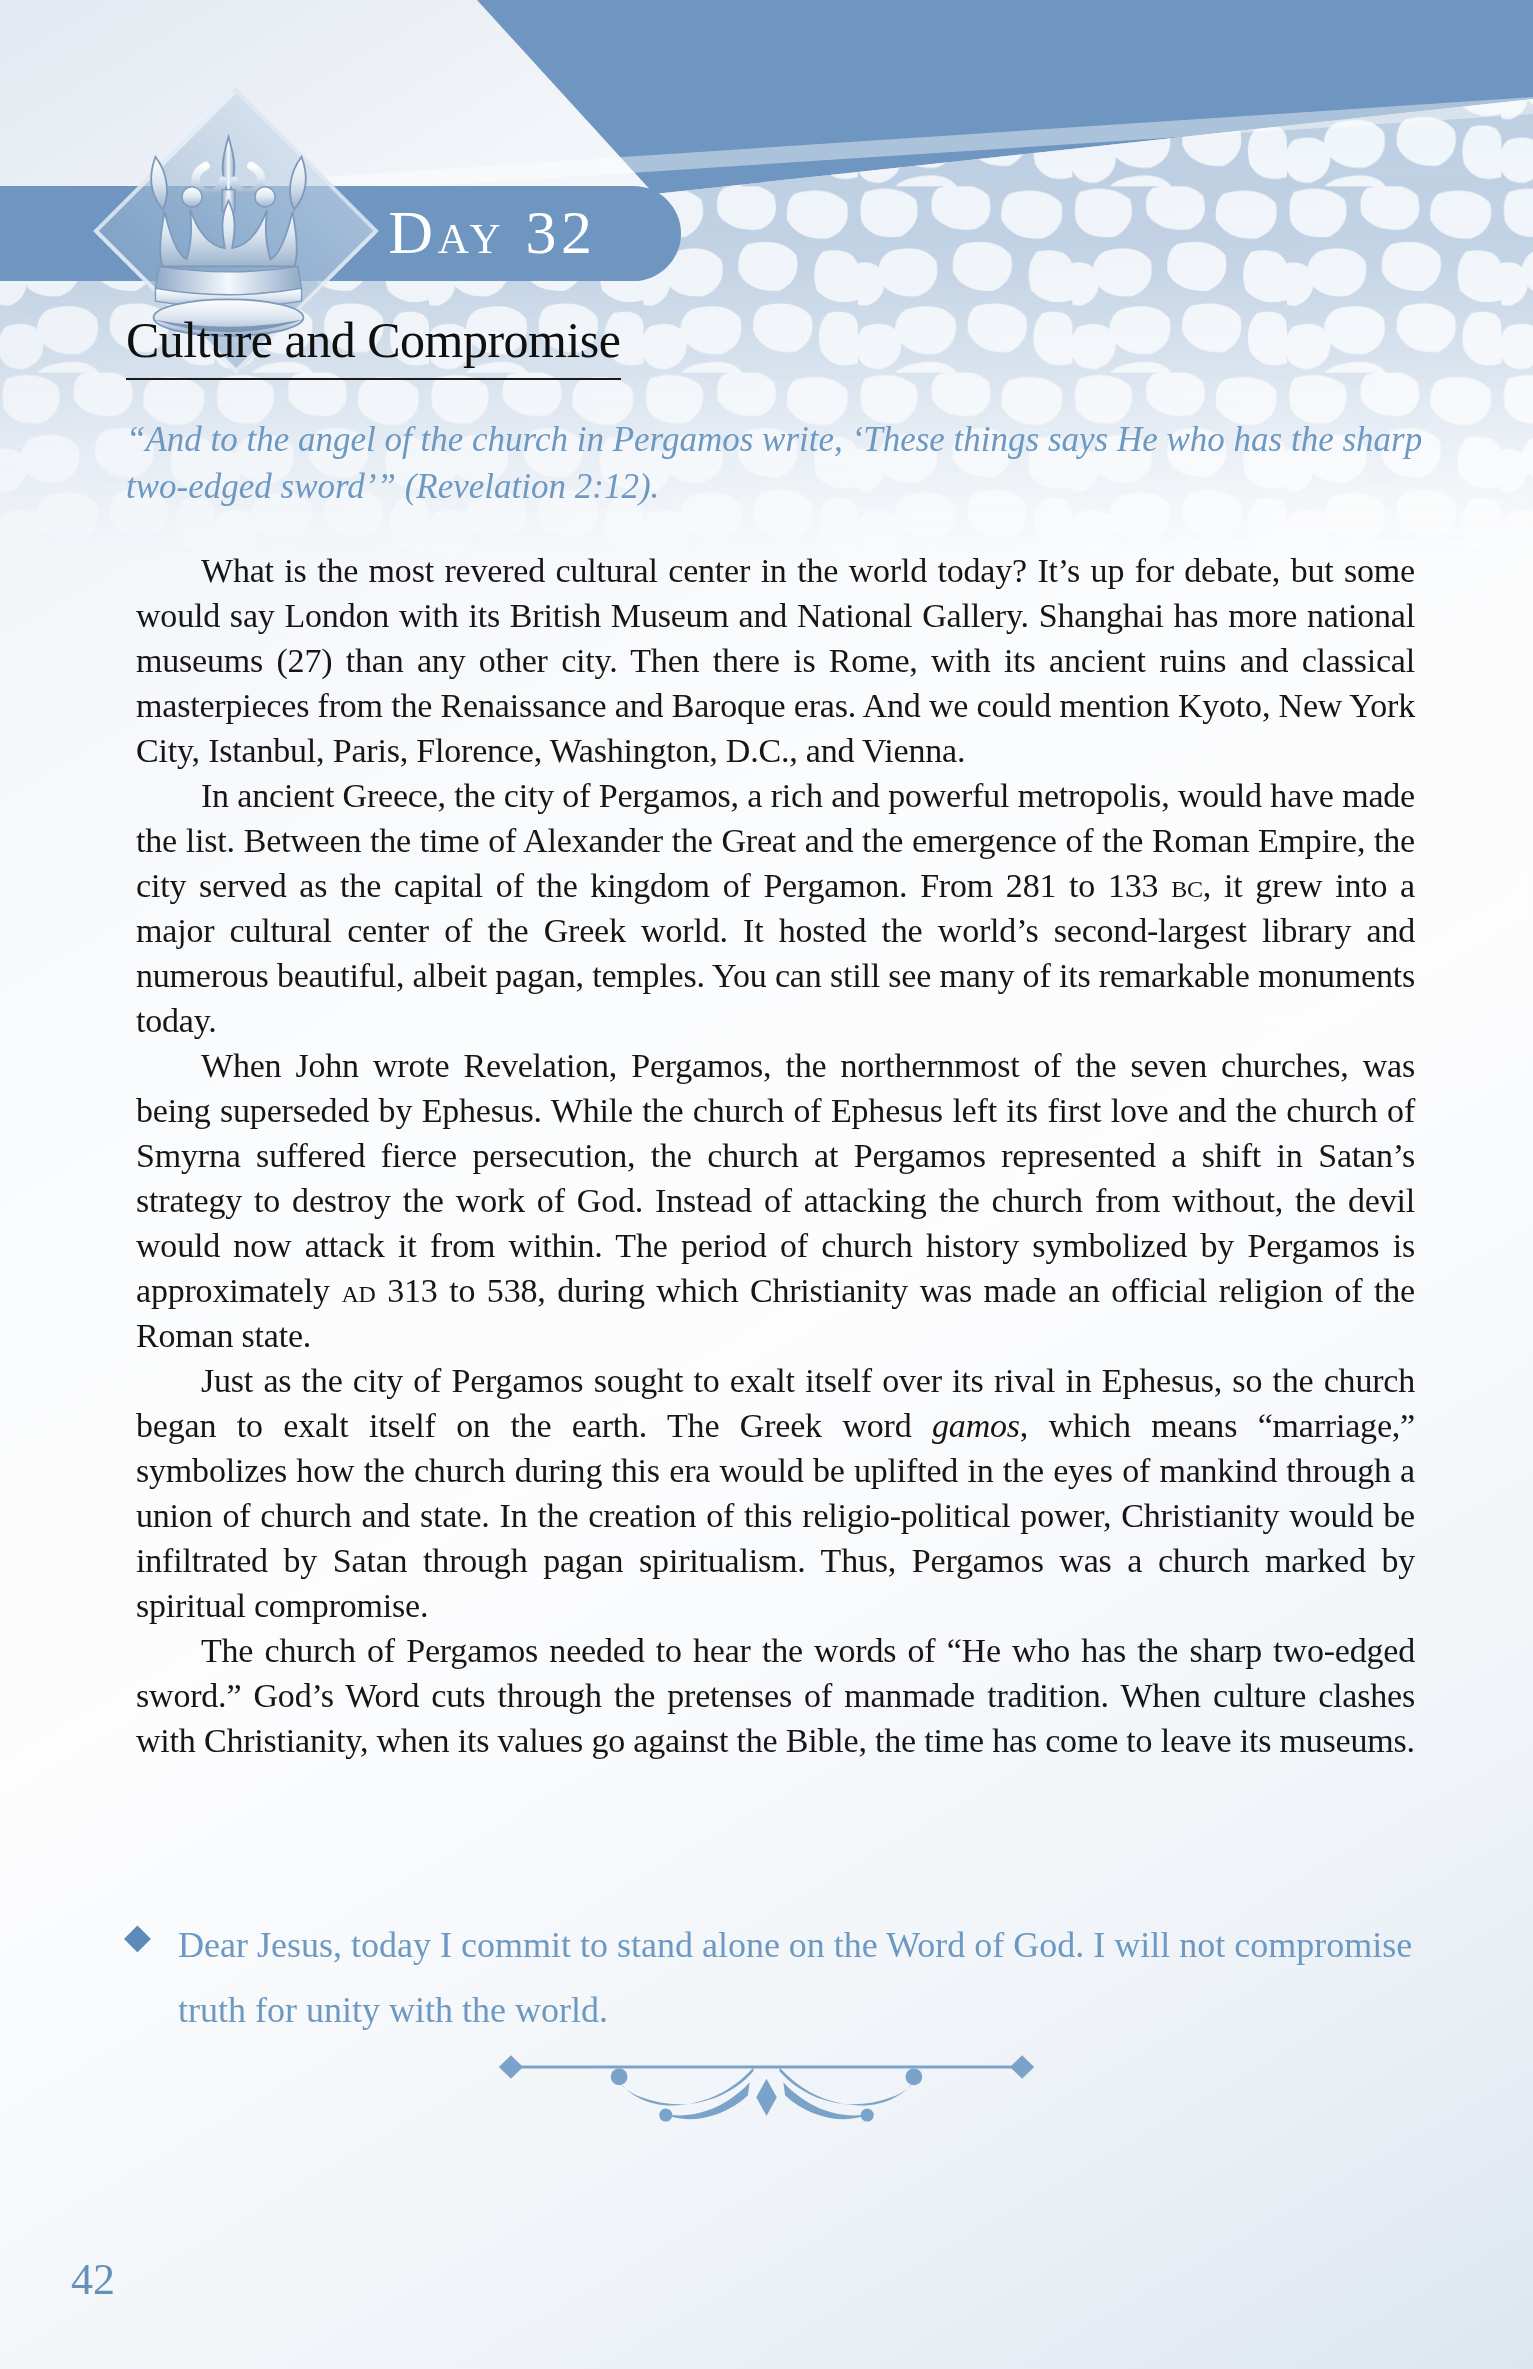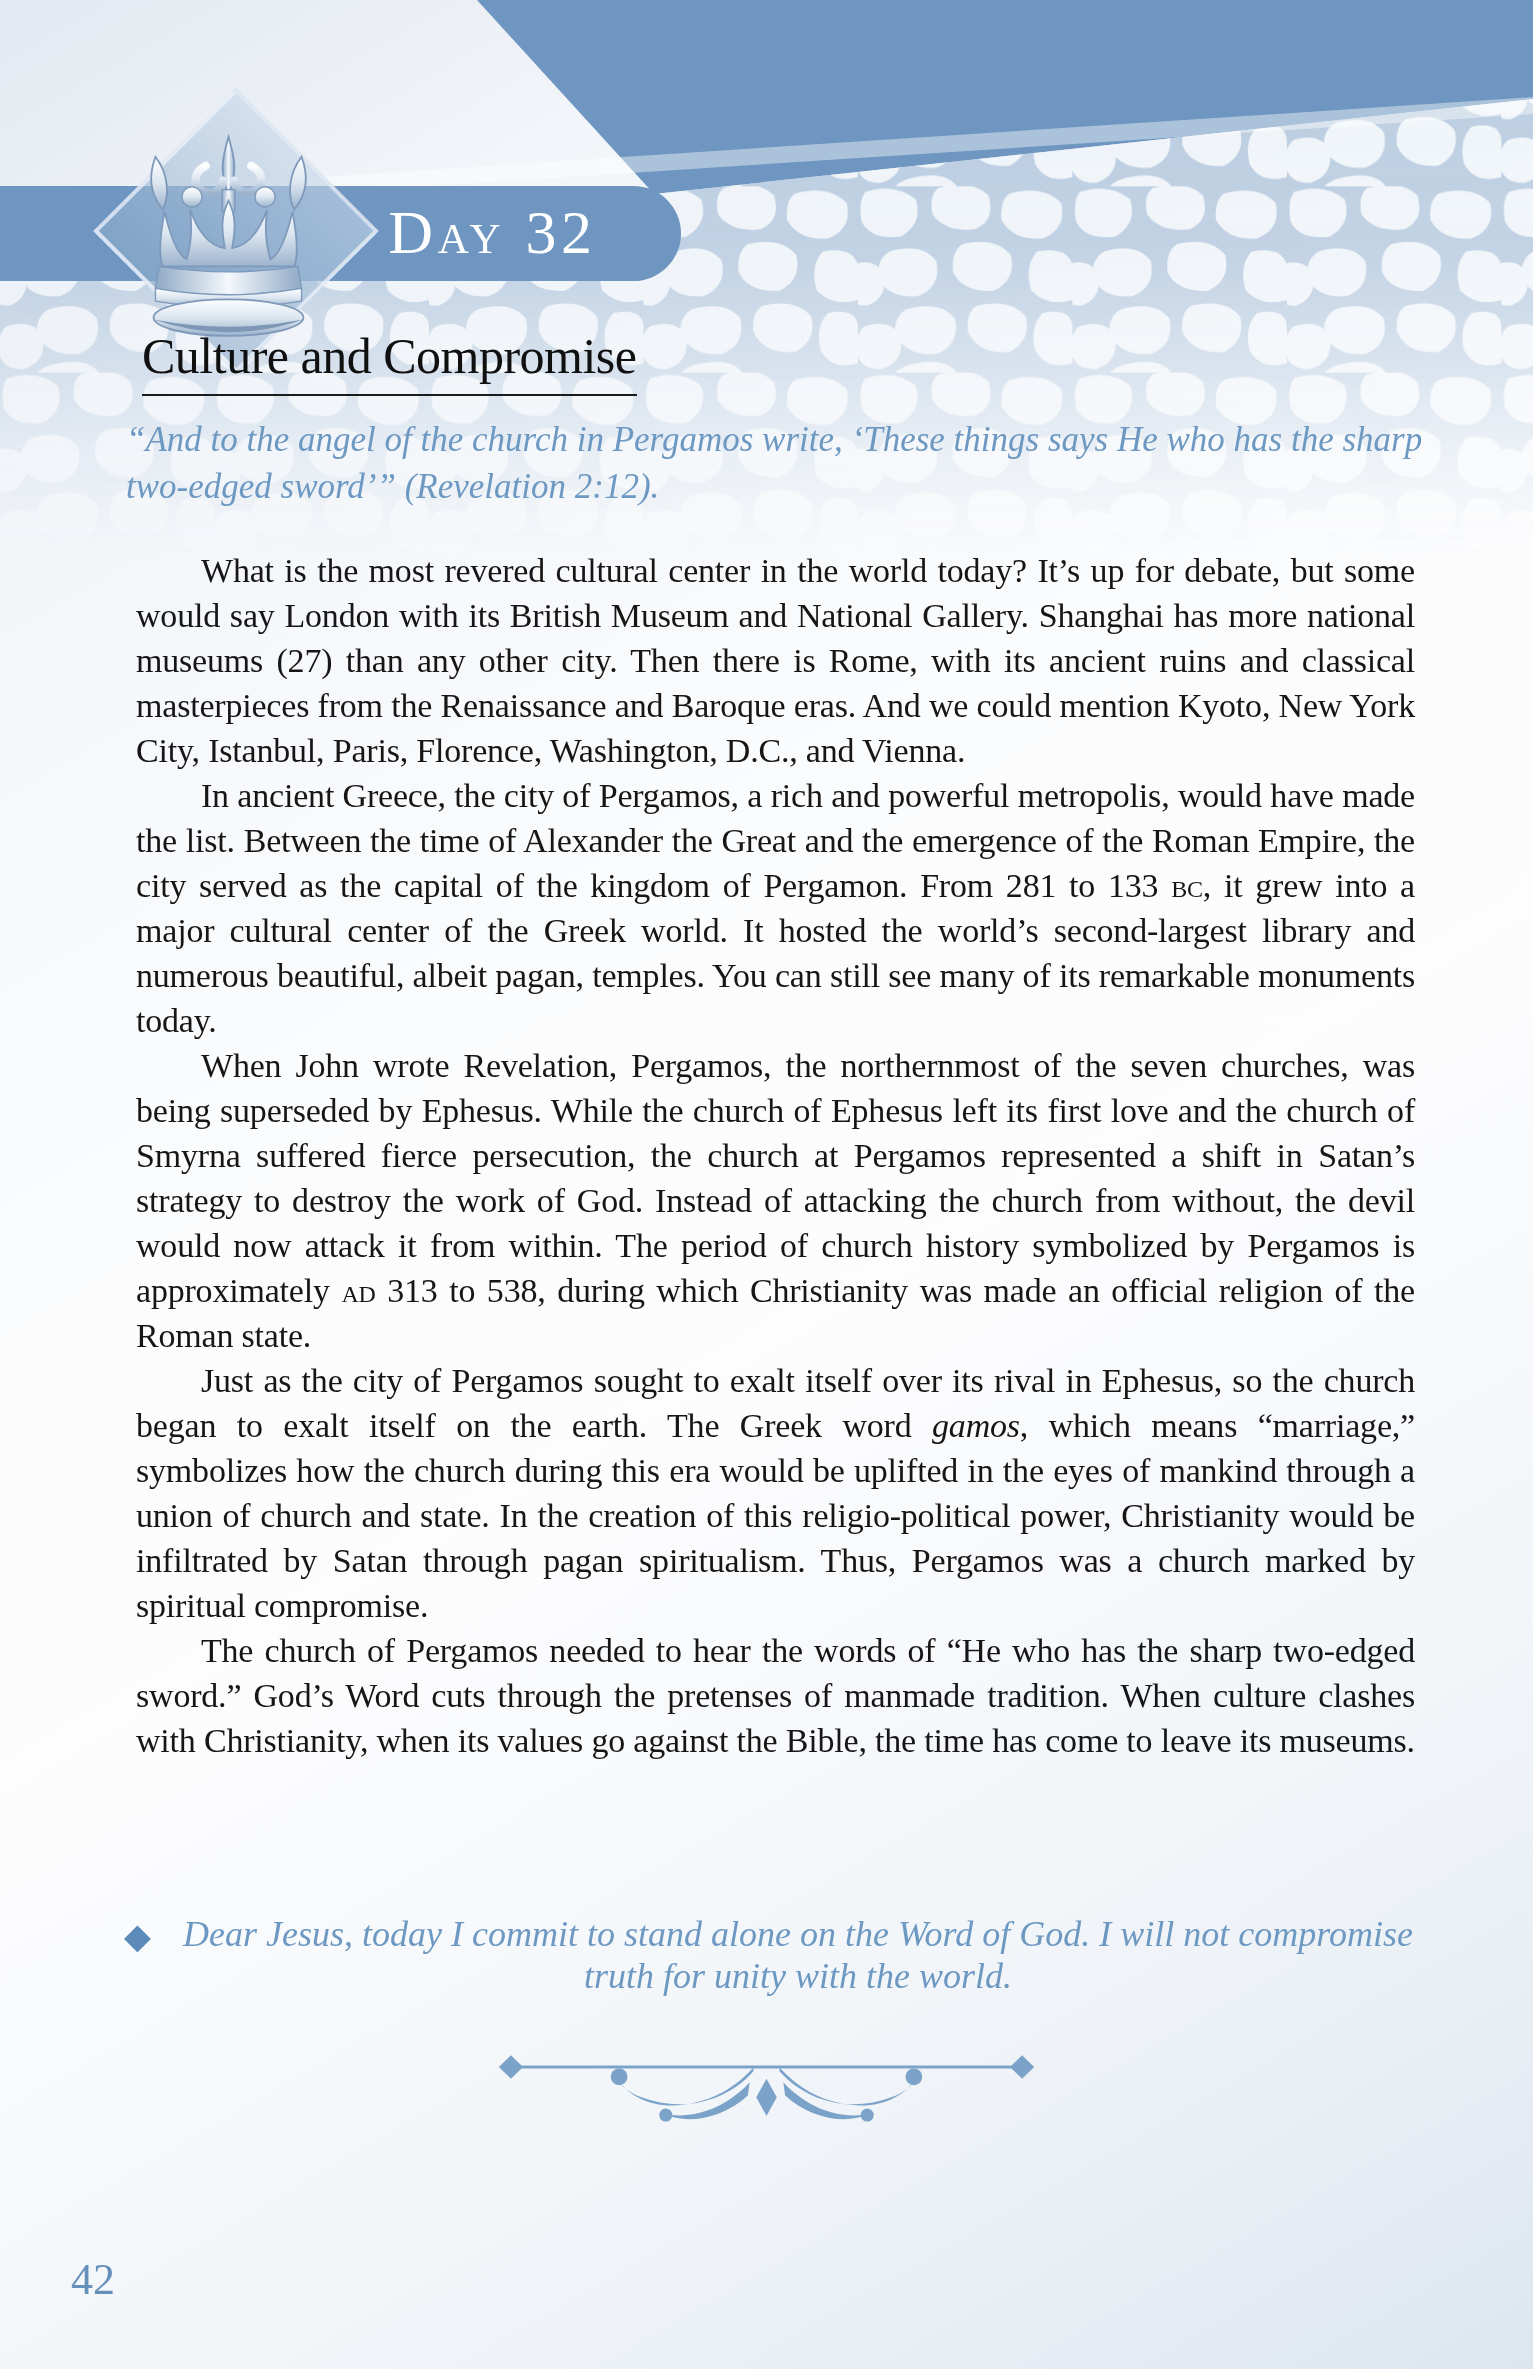--- a/index.html
+++ b/index.html
@@ -16,32 +16,32 @@
         clip-path:polygon(0 198px,1534px 97px,1534px 114px,0 214px);}
   .banner{position:absolute;top:186px;left:0;width:681px;height:95px;background:#6e96c1;
         border-radius:0 48px 48px 0;}
   .day-label{position:absolute;left:308px;top:0;width:369px;height:95px;line-height:93px;
         text-align:center;font-variant:small-caps;font-size:62px;color:#ffffff;letter-spacing:4.7px;}
   .diamond{position:absolute;left:135px;top:130px;width:194px;height:194px;transform:rotate(45deg);
         background:linear-gradient(180deg,rgba(196,213,231,.62),rgba(142,172,203,.62));
         border:4.7px solid rgba(236,242,249,.75);}
   .crown{position:absolute;left:128px;top:131px;width:201px;height:216px;}
   
-  .title{position:absolute;top:311px;left:126px;margin:16px;font-weight:normal;font-size:50px;
+  .title{position:absolute;top:311px;left:126px;margin:0;font-weight:normal;font-size:50px;
         letter-spacing:-0.5px;color:#101010;border-bottom:2.8px solid #1b1b1b;padding-bottom:9.3px;}
   .quote{position:absolute;top:416px;left:126px;width:1300px;font-style:italic;font-size:35px;
         line-height:47px;color:#6c98c2;}
   .bodytext{position:absolute;top:548px;left:136px;width:1279px;font-size:34px;line-height:45px;
         text-align:justify;color:#161616;letter-spacing:-0.2px;}
   .bodytext p{margin:0;text-indent:65px;}
   .i{font-style:italic;}
   .sc{font-variant:small-caps;}
   .prayer{position:absolute;top:1913px;left:124px;width:1305px;display:flex;align-items:flex-start;}
   .bullet{font-size:35px;line-height:48px;color:#5d8bb9;width:54px;flex:0 0 54px;}
-  .prayer-text{font-style:italic;font-size:36px;line-height:42px;color:#6c98c2;width:1240px;text-align:center;}
+  .prayer-text{font-size:36px;line-height:65px;color:#6c98c2;width:1240px;}
   .divider{position:absolute;top:2043px;left:496px;}
   .further{position:absolute;top:2153px;left:126px;font-size:38px;color:#121212;}
   .pagenum{position:absolute;top:2254px;left:71px;font-size:44px;color:#6590ba;}
 </style>
 </head>
 <body>
 
 <div class="page">
 
   <div class="header">

